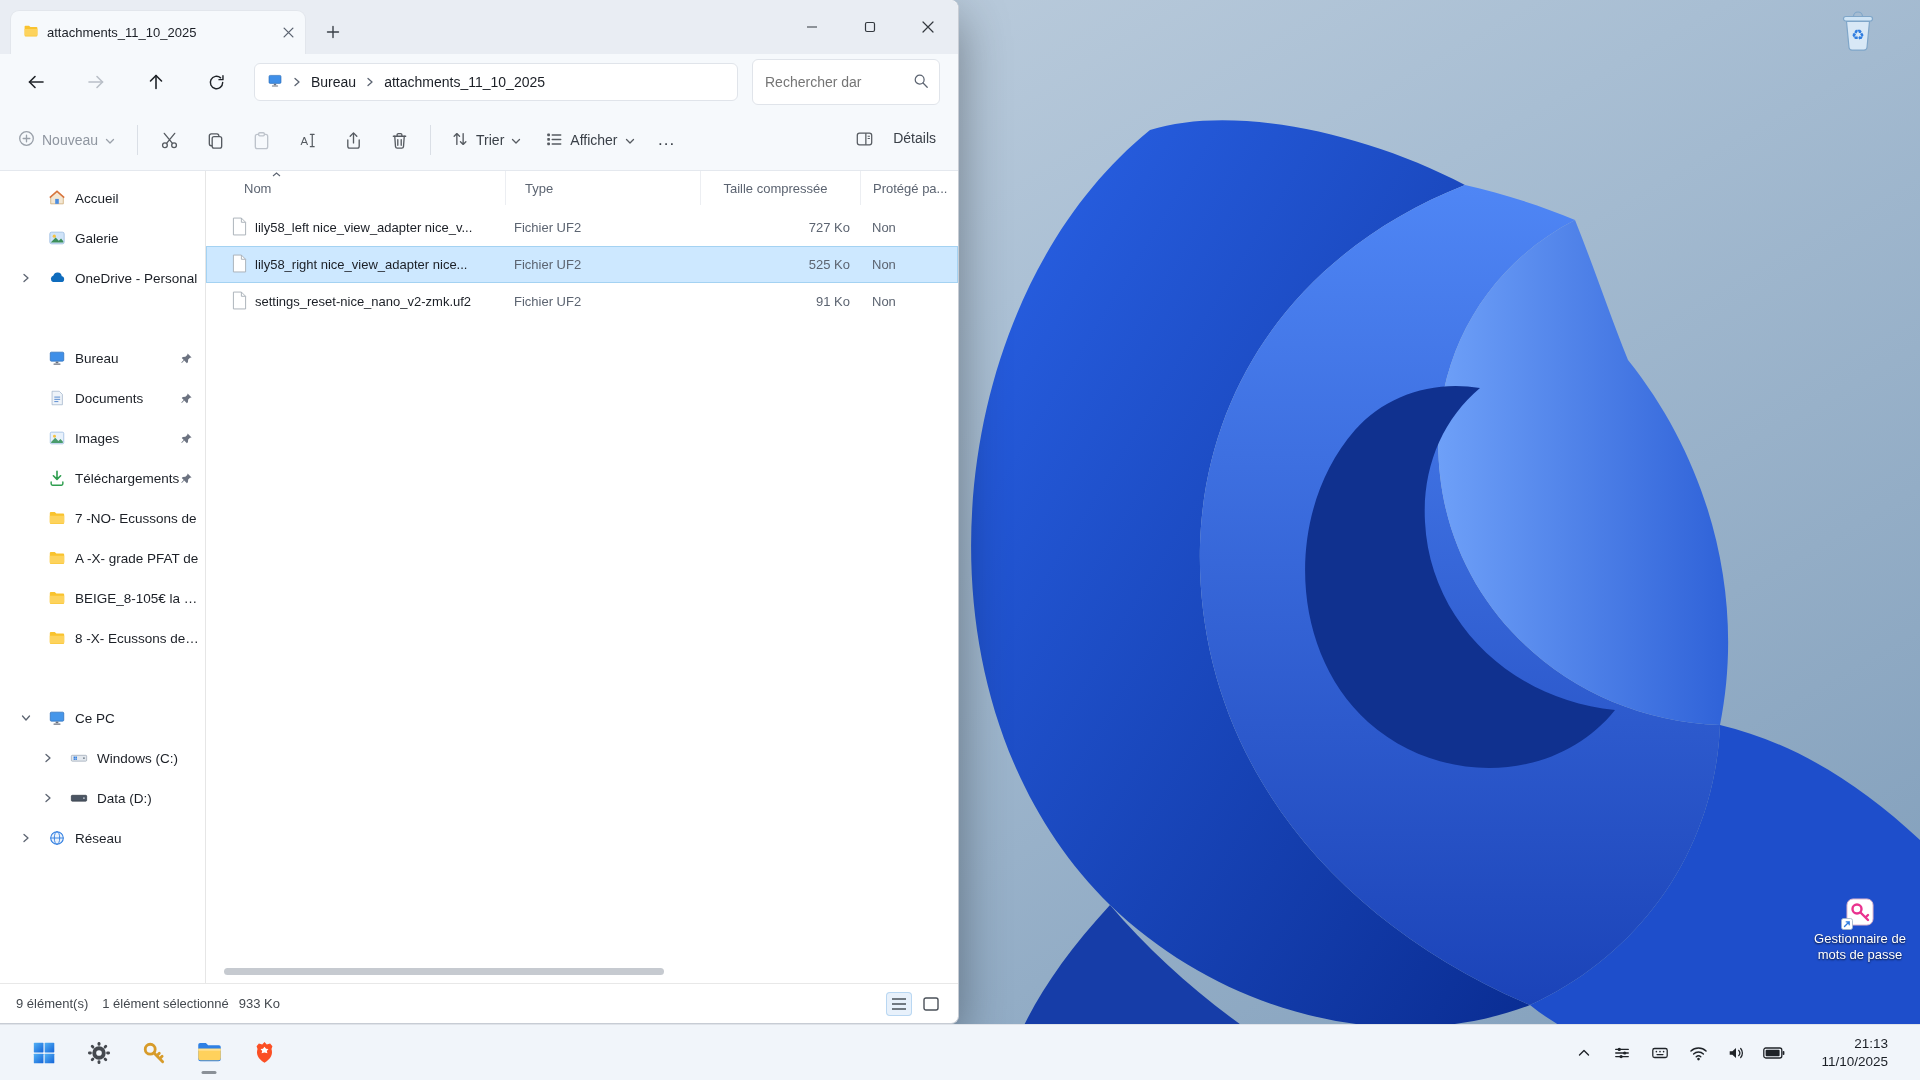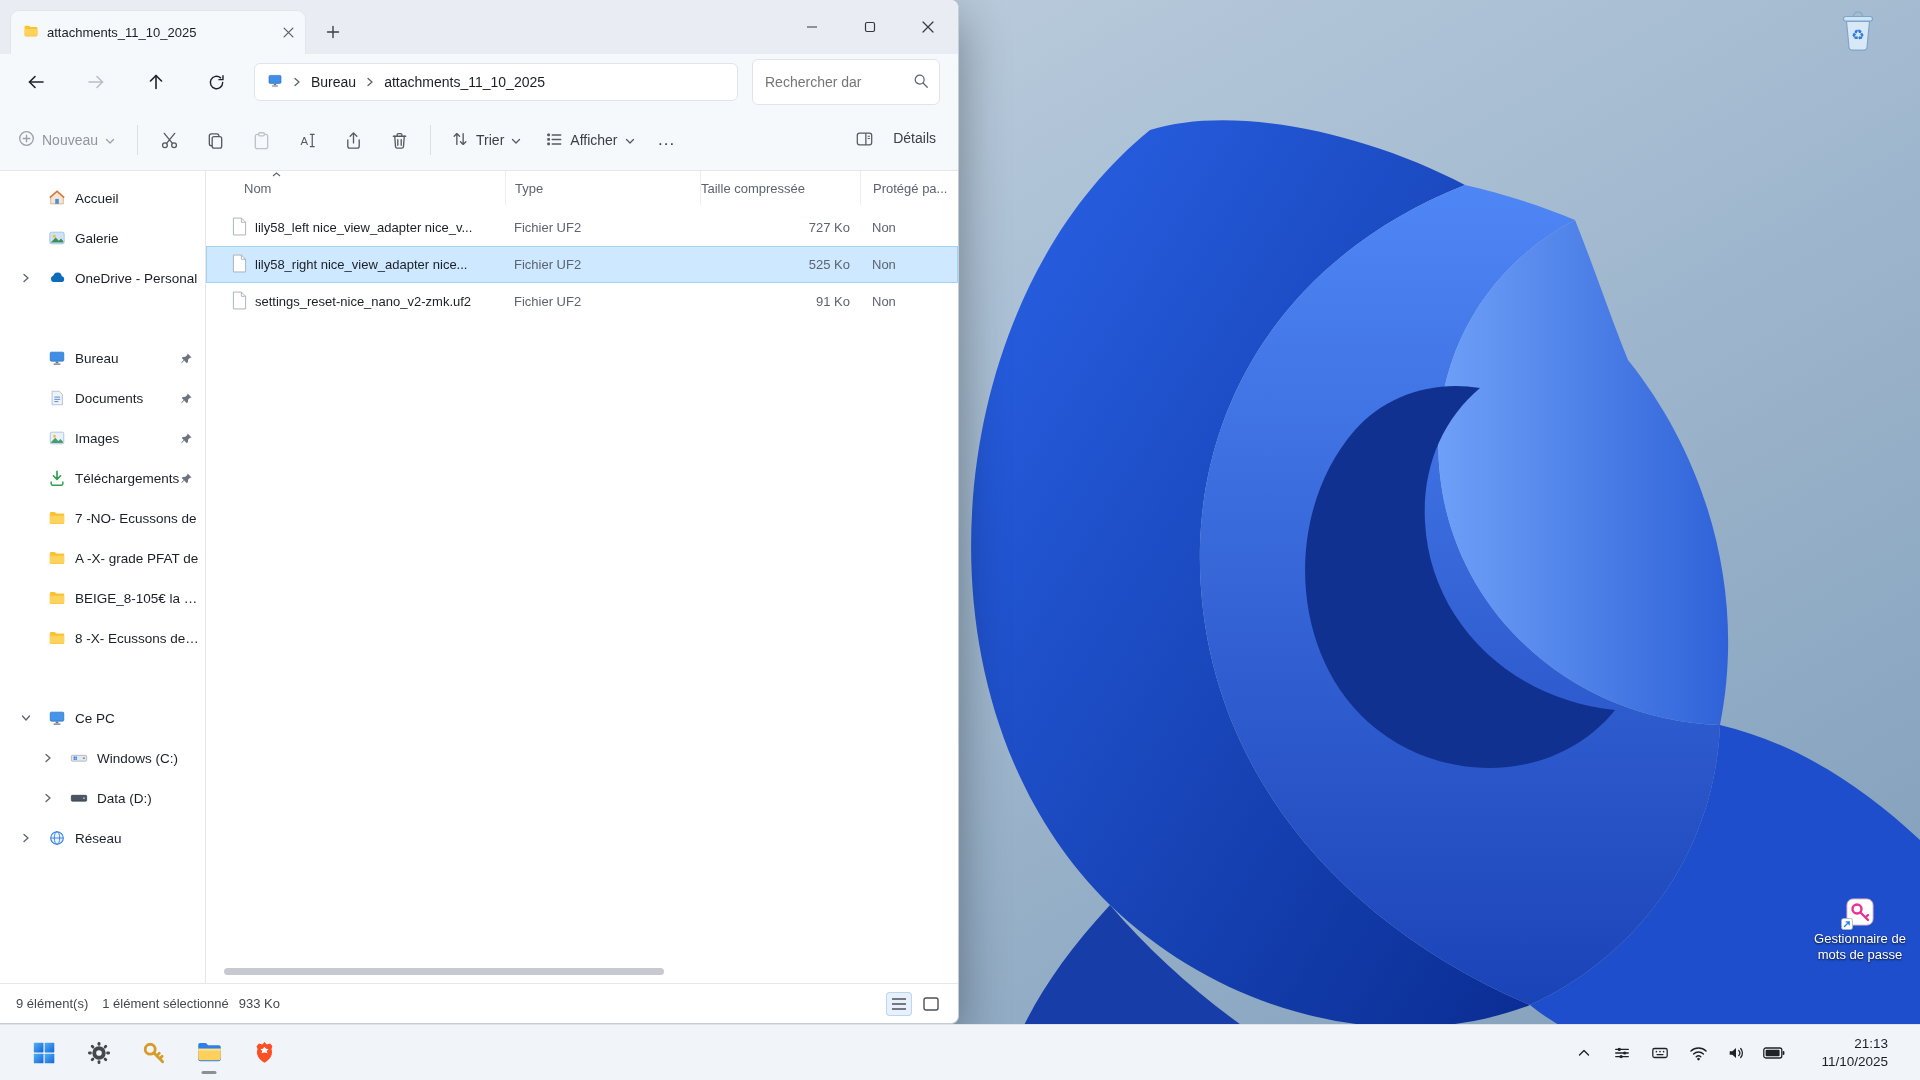--- a/index.html
+++ b/index.html
@@ -45,22 +45,22 @@
 .side-icon{width:18px;height:18px;margin-left:12px;flex:0 0 auto;display:flex}
 .side-item.lvl2{padding-left:34px}
 .side-label{margin-left:9px;white-space:nowrap;overflow:hidden;text-overflow:ellipsis;flex:1}
 .side-pin{margin-left:auto;margin-right:8px;flex:0 0 auto;display:flex}
 .side-gap{height:40px}
 
 .filearea{flex:1;position:relative;display:flex;flex-direction:column;min-width:0}
 .cols{display:grid;grid-template-columns:281px 195px 160px 1fr;padding-left:18px;height:34px;align-items:stretch;flex:0 0 auto;color:#5c6471}
 .col{position:relative;display:flex;align-items:center;font-size:13px}
 .col.cname{padding-left:20px}
-.col.ctype{padding-left:9px;border-left:1px solid #eceef2}
-.col.csize{justify-content:flex-start;padding-right:10px;border-left:1px solid #eceef2}
+.col.ctype{padding-left:19px;border-left:1px solid #eceef2}
+.col.csize{justify-content:center;padding-right:10px;border-left:1px solid #eceef2}
 .col.cprot{padding-left:12px;border-left:1px solid #eceef2}
 .sort-caret{position:absolute;top:1px;left:48px;line-height:0}
 .rows{margin-top:4px}
 .frow{display:grid;grid-template-columns:281px 195px 160px 1fr;padding-left:18px;height:37px;align-items:center}
 .frow.selected{background:#cde8ff;box-shadow:inset 0 0 0 1px #a4d2f2}
 .cell{font-size:13px;white-space:nowrap;overflow:hidden;text-overflow:ellipsis}
 .cell.name{display:flex;align-items:center;gap:8px;padding-left:8px;color:#1b1f26}
 .cell.type{color:#5c6471;padding-left:9px}
 .cell.size{color:#5c6471;text-align:right;padding-right:10px}
 .cell.prot{color:#5c6471;padding-left:12px}

